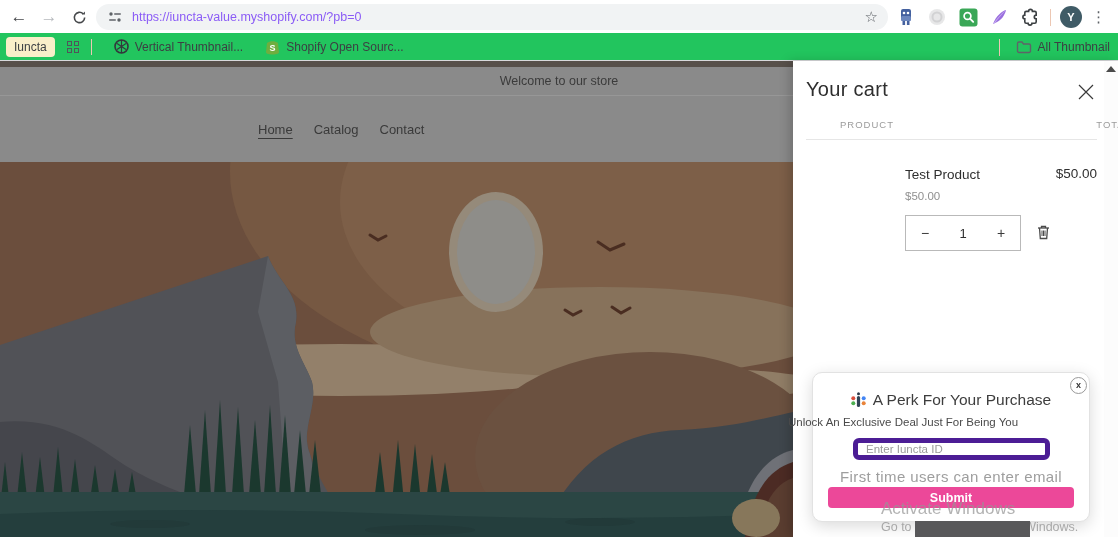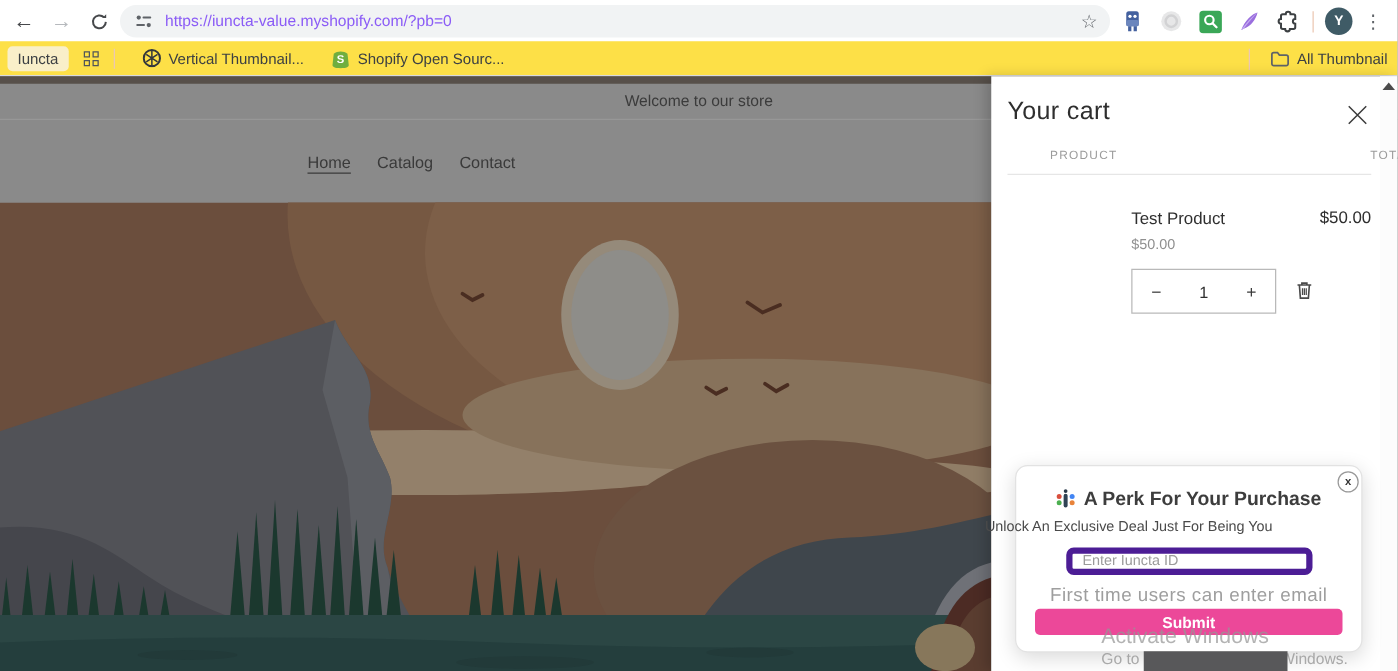--- a/index.html
+++ b/index.html
@@ -15,37 +15,37 @@
   .tune { width:18px; height:14px; margin-right:8px; flex:0 0 auto; }
   .urltext { font-size:12.5px; color:#8b5cf6; flex:1; white-space:nowrap; overflow:hidden; }
   .starbtn { font-size:15px; color:#5f6368; margin-left:8px; }
   .extrow { top:5px; height:24px; display:flex; align-items:center; gap:9px; }
   .ext { width:22px; height:22px; display:flex; align-items:center; justify-content:center; }
   .vsep { width:1px; height:17px; background:#ecc7b3; }
   .avatar { width:22px; height:22px; border-radius:50%; background:#3f5b66; color:#fff; font-size:11px; font-weight:bold; display:flex; align-items:center; justify-content:center; }
   .kebab { color:#5f6368; font-size:15px; letter-spacing:0; width:14px; text-align:center; }
 
   
-  .bookmarks { left:0; top:33px; width:1118px; height:28px; background:#fde047; border-bottom:1px solid #d8d9dc; display:flex; align-items:center; padding:0 6px; }
+  .bookmarks { left:0; top:33px; width:1118px; height:28px; background:#22c55e; border-bottom:1px solid #d8d9dc; display:flex; align-items:center; padding:0 6px; }
   .bchip { background:#f9efc9; border-radius:4px; padding:3px 8px; font-size:12px; color:#3b3f43; }
   .bitem { display:flex; align-items:center; gap:6px; font-size:12px; color:#3c4043; margin-left:22px; }
   .gridicon { display:grid; grid-template-columns:5px 5px; grid-gap:2px; margin-left:12px; }
   .gridicon span { width:5px; height:5px; border:1.4px solid #50555a; }
   .bsep { width:1px; height:16px; background:#ecc7b3; margin-left:12px; }
   .allbm { position:absolute; right:8px; top:0; height:28px; display:flex; align-items:center; gap:6px; font-size:12px; color:#3c4043; }
   .allbm .vsep { margin-right:10px; }
 
   
   .page { left:0; top:61px; width:1118px; height:476px; background:#8a8a8a; }
   .darkstrip { left:0; top:61px; width:1118px; height:6px; background:#57504a; }
   .announce { left:0; top:67px; width:1118px; height:29px; display:flex; align-items:center; justify-content:center; font-size:12.5px; color:#3b3b3b; border-bottom:1px solid #979797; }
   .shopheader { left:0; top:96px; width:1118px; height:66px; display:flex; align-items:center; }
   .storename { position:absolute; left:105px; font-size:22px; color:#333333; letter-spacing:0.3px; }
   .mainnav { position:absolute; left:246px; display:flex; gap:21px; font-size:13px; color:#3a3a3a; }
-  .mainnav .navlink.active { text-decoration:underline; text-underline-offset:4px; }
+  .mainnav .navlink.active { text-decoration:underline; text-underline-offset:4px;margin-left:12px; }
   .hero { left:0; top:162px; width:793px; height:375px; }
 
   
   .drawer { left:793px; top:61px; width:325px; height:476px; background:#fff; box-shadow:-4px 0 10px rgba(0,0,0,0.18); }
   .scrolltrack { left:1104px; top:61px; width:14px; height:476px; background:#fcfcfc; }
   .scrollup { left:1106px; top:66px; width:0; height:0; border-left:5px solid transparent; border-right:5px solid transparent; border-bottom:6px solid #4a4a4a; }
   .cart-title { left:806px; top:78px; font-size:20px; color:#2e2e2e; letter-spacing:0.3px; }
   .cart-close { left:1076px; top:82px; width:20px; height:20px; }
   .colrow { left:840px; top:119px; width:291px; display:flex; justify-content:space-between; font-size:9.5px; letter-spacing:1px; color:#9b9b9b; }
   .cart-hr { left:806px; top:139px; width:291px; border-top:1px solid #e6e6e6; }
@@ -53,21 +53,21 @@
   .item-total { left:897px; top:166px; width:200px; text-align:right; font-size:13.5px; color:#2f2f2f; }
   .item-unit { left:905px; top:190px; font-size:11.5px; color:#909090; }
   .stepper { left:905px; top:215px; width:116px; height:36px; border:1px solid #b9b9b9; display:flex; align-items:center; background:#fff; }
   .stepbtn { width:38px; text-align:center; font-size:14px; color:#3a3a3a; }
   .qty { width:38px; border:none; background:transparent; text-align:center; font-size:13px; color:#2f2f2f; font-family:"Liberation Sans",sans-serif; }
   .trashbtn { left:1036px; top:224px; width:18px; height:18px; }
 
   
   .perk { left:812px; top:372px; width:278px; height:150px; background:#fff; border:1px solid #e2e2e2; border-radius:10px; box-shadow:0 4px 16px rgba(0,0,0,0.15); }
   .perk-close { left:1070px; top:377px; width:17px; height:17px; border:1px solid #999; border-radius:50%; background:#fff; display:flex; align-items:center; justify-content:center; font-size:9px; font-weight:bold; color:#333; line-height:1; }
-  .perk-title { left:812px; top:391px; width:278px; display:flex; align-items:flex-start; justify-content:center; gap:7px; font-size:15.5px; color:#3d3d3d;font-weight:bold; }
+  .perk-title { left:812px; top:391px; width:278px; display:flex; align-items:center; justify-content:center; gap:7px; font-size:15.5px; color:#3d3d3d; }
   .perk-sub { left:764px; top:416px; width:278px; text-align:center; font-size:11.5px; color:#4a4a4a; }
   .perk-input { left:853px; top:438px; width:197px; height:22px; border:5px solid #4c1d95; border-radius:6px; padding:0 8px; font-size:11.5px; color:#333; font-family:"Liberation Sans",sans-serif; }
   .perk-input::placeholder { color:#9b9b9b; }
   .perk-note { left:812px; top:468px; width:278px; text-align:center; font-size:15px; color:#9e9e9e; letter-spacing:0.4px; }
   .perk-submit { left:828px; top:487px; width:246px; height:21px; border:none; border-radius:4px; background:#ec4899; color:#fff; font-size:12.5px; font-weight:bold; font-family:"Liberation Sans",sans-serif; display:flex; align-items:center; justify-content:center; }
 
   
   .wm1 { left:881px; top:499px; font-size:17px; color:rgba(150,150,150,0.72); }
   .wm2 { left:881px; top:520px; font-size:12.5px; color:rgba(150,150,150,0.8); }
   .wmrect { left:915px; top:521px; width:115px; height:16px; background:#58585a; }

